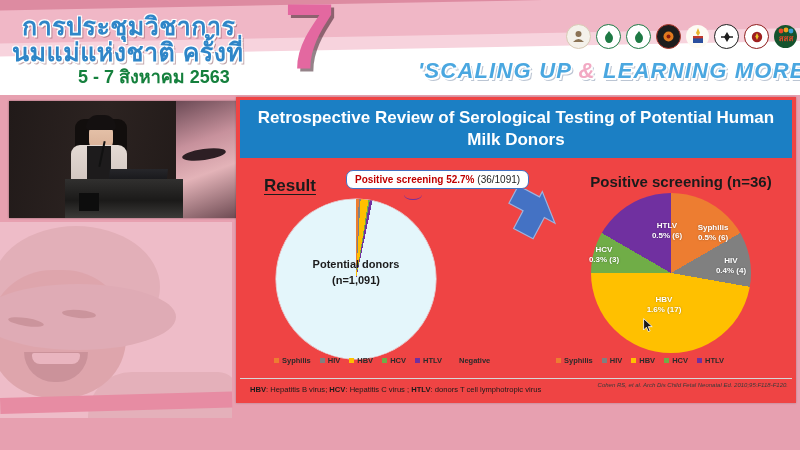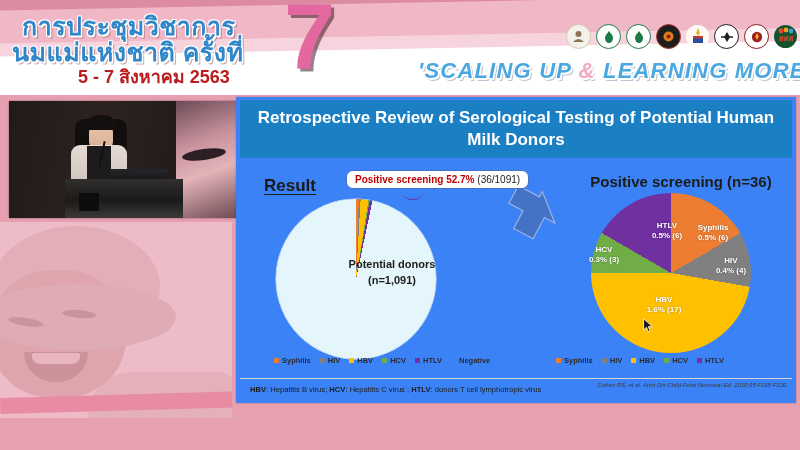--- a/index.html
+++ b/index.html
@@ -20,36 +20,36 @@
                 transform:rotate(-1.1deg);transform-origin:left top;}
   .hdr-white{position:absolute;left:-30px;top:57px;width:880px;height:60px;background:#ffffff;
                 transform:rotate(-1.1deg);transform-origin:left top;}
 
   .thai-line1{position:absolute;left:22px;top:6px;font-size:25px;font-weight:bold;color:#2f86c8;
      letter-spacing:.5px;white-space:nowrap;text-shadow:1.5px 1.5px 0 #ffffff, -1px -1px 0 #ffffff,
      1px -1px 0 #fff, -1px 1px 0 #fff, 2.5px 2.5px 0 rgba(120,60,70,.45);}
   .thai-line2{position:absolute;left:12px;top:32px;font-size:25px;font-weight:bold;color:#2f86c8;
      letter-spacing:.5px;white-space:nowrap;text-shadow:1.5px 1.5px 0 #ffffff, -1px -1px 0 #ffffff,
      1px -1px 0 #fff, -1px 1px 0 #fff, 2.5px 2.5px 0 rgba(120,60,70,.45);}
-  .thai-date{position:absolute;left:78px;top:62px;font-size:18px;font-weight:bold;color:#b91c1c;white-space:nowrap;}
+  .thai-date{position:absolute;left:78px;top:62px;font-size:18px;font-weight:bold;color:#15803d;white-space:nowrap;}
 
   .big7{position:absolute;left:284px;top:-10px;font-size:92px;font-weight:bold;color:#e368a0;
      line-height:1;text-shadow:3px 3px 0 rgba(60,30,40,.55);}
 
   .tagline{position:absolute;left:370px;top:58px;font-size:22px;font-weight:bold;font-style:italic;
      color:#4aa7e0;white-space:nowrap;letter-spacing:1.2px;
      text-shadow:1.5px 1.5px 0 #ffffff,-1px -1px 0 #fff,1px -1px 0 #fff,-1px 1px 0 #fff, 2.5px 2.5px 0 rgba(60,90,130,.35);margin-left:48px;}
   .tagline .amp{color:#f2a9c3;}
 
   .logos{position:absolute;left:566px;top:24px;display:flex;gap:5px;align-items:center;}
   .logo{width:23px;height:23px;border-radius:50%;display:flex;align-items:center;justify-content:center;
         font-size:7px;color:#fff;overflow:hidden;}
 
   
-  .slide{position:absolute;left:236px;top:97px;width:560px;height:306px;background:#3b82f6;
+  .slide{position:absolute;left:236px;top:97px;width:560px;height:306px;background:#ef4444;
      box-shadow:0 0 2px rgba(0,0,0,.25);}
   .slide-title{position:absolute;left:4px;top:3px;width:552px;height:58px;background:#1b7fc4;
      color:#fff;font-size:17px;font-weight:bold;line-height:1.32;display:flex;align-items:center;
      justify-content:center;text-align:center;padding:0 10px;box-sizing:border-box;}
   .result-label{position:absolute;left:28px;top:79px;font-size:17px;font-weight:bold;color:#1b1b1b;
      text-decoration:underline;text-underline-offset:3px;}
   .callout{position:absolute;left:110px;top:73px;border:1.4px solid #4472c4;border-radius:7px;
      background:#ffffff;padding:3px 8px;font-size:10px;white-space:nowrap;}
   .callout .hl{color:#c00000;font-weight:bold;}
   .callout .frac{color:#222;}
@@ -63,21 +63,21 @@
      background:
       conic-gradient(from 0deg,
         #ed7d31 0deg 1.98deg,
         #808080 1.98deg 3.30deg,
         #ffc000 3.30deg 8.91deg,
         #70ad47 8.91deg 9.90deg,
         #7030a0 9.90deg 11.88deg,
         #e4f6fb 11.88deg 360deg);
      box-shadow:0 0 0 0.5px #e3eef2;}
   .pie-left-lbl{position:absolute;left:40px;top:160px;width:160px;text-align:center;font-size:11px;
-     font-weight:bold;color:#1b1b1b;line-height:1.45;padding-left:36px;}
+     font-weight:bold;color:#1b1b1b;line-height:1.45;}
 
   .pie-right-title{position:absolute;left:330px;top:76px;width:230px;text-align:center;font-size:15px;
      font-weight:bold;color:#1b1b1b;}
   .pie-right{position:absolute;left:355px;top:96px;width:160px;height:160px;border-radius:50%;
      background:
       conic-gradient(from 0deg,
         #ed7d31 0deg 60deg,
         #808080 60deg 100deg,
         #ffc000 100deg 270deg,
         #70ad47 270deg 300deg,

